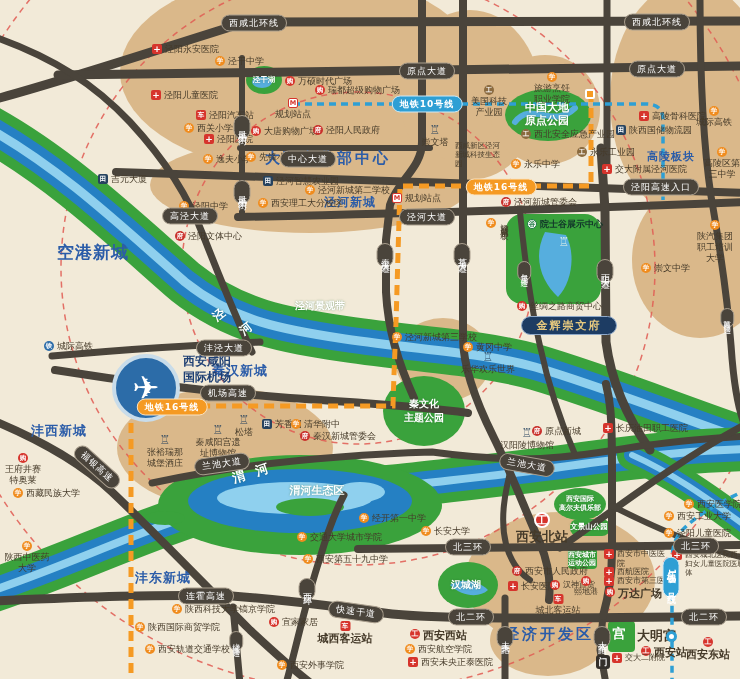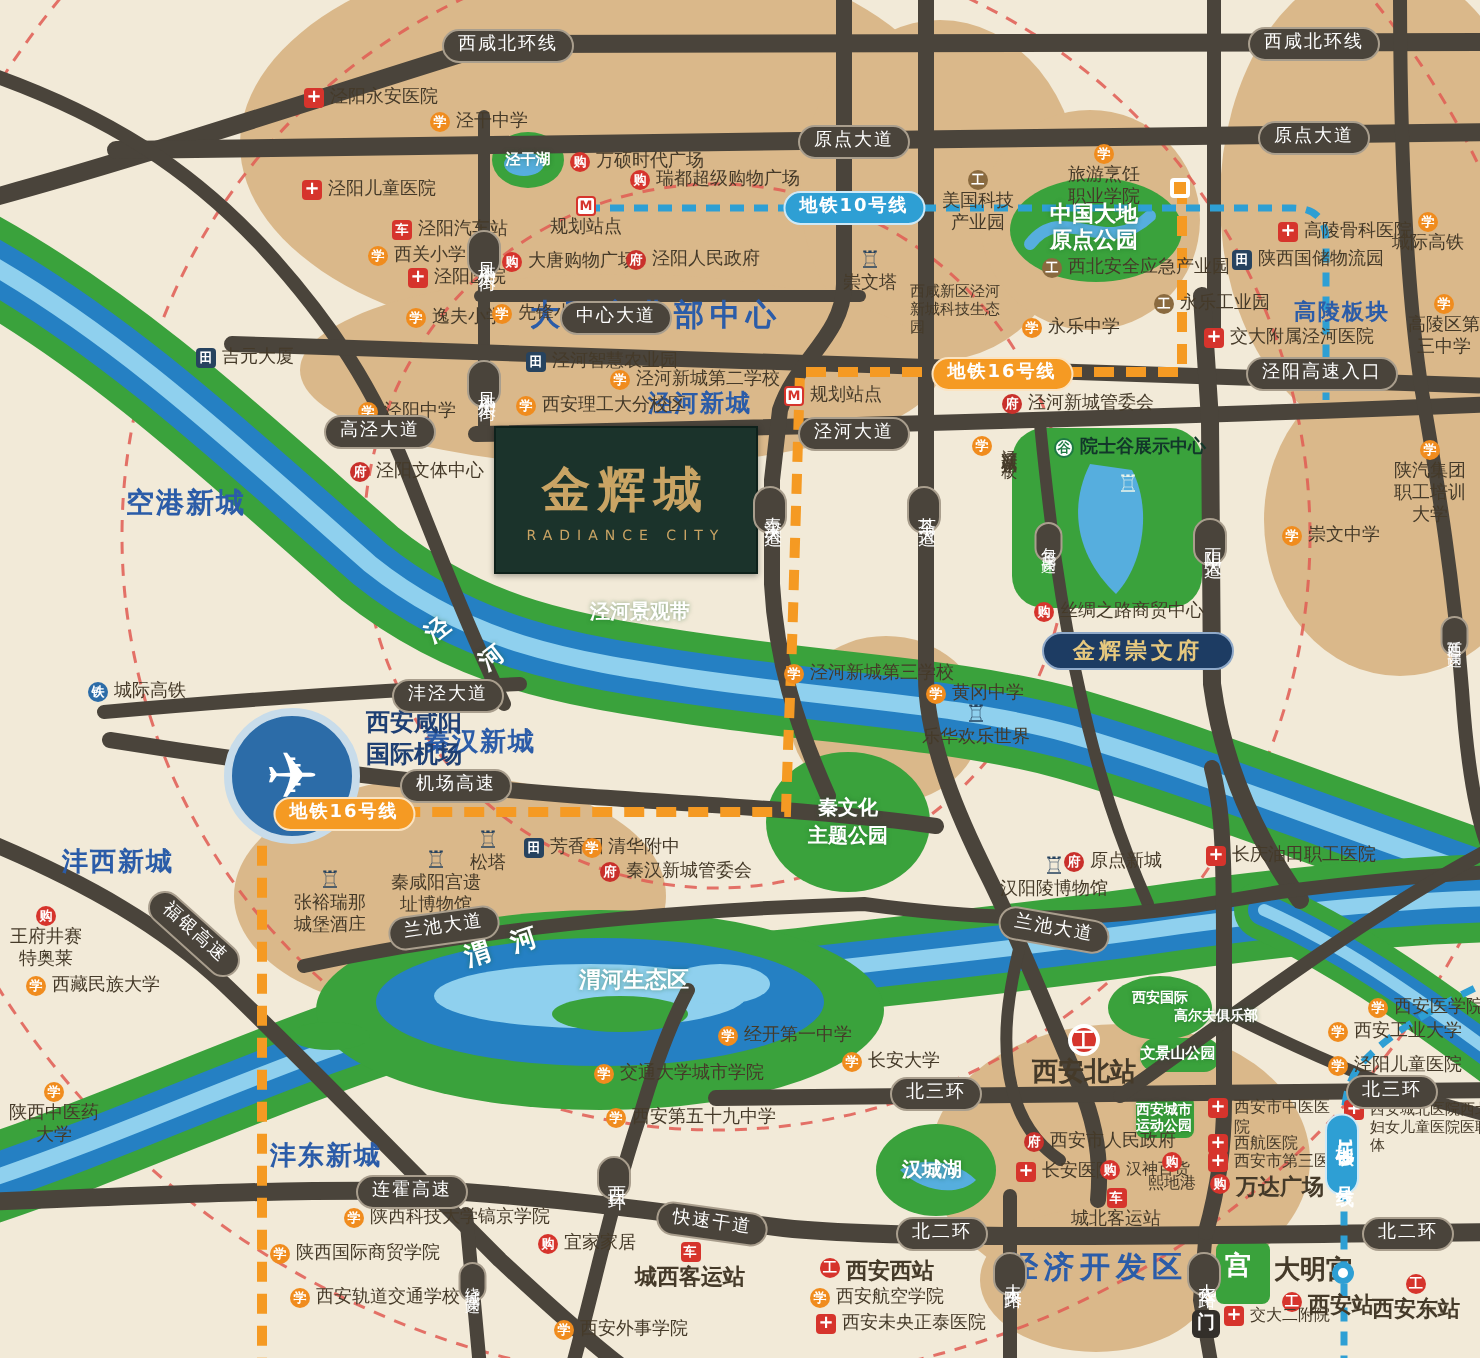--- a/index.html
+++ b/index.html
@@ -132,24 +132,20 @@
       <path d="M 606,384 C 610,400 612,412 612,470 L 612,552 C 612,578 608,598 603,616" fill="none" stroke="#4A443B" stroke-width="8" stroke-linecap="round" stroke-linejoin="round"></path>
       <path d="M 560,548 C 622,504 682,458 748,423" fill="none" stroke="#4A443B" stroke-width="7" stroke-linecap="round" stroke-linejoin="round"></path>
       <path d="M 612,506 C 660,530 702,548 748,559" fill="none" stroke="#4A443B" stroke-width="6" stroke-linecap="round" stroke-linejoin="round"></path>
       <path d="M 233,607 L 240,684" fill="none" stroke="#4A443B" stroke-width="7" stroke-linecap="round" stroke-linejoin="round"></path>
       <path d="M 513,461 C 504,494 500,520 506,544 C 510,560 518,572 530,580" fill="none" stroke="#4A443B" stroke-width="6" stroke-linecap="round" stroke-linejoin="round"></path>
       <path d="M 293,104 L 646,104 C 658,104 663,110 663,120 L 663,200" fill="none" stroke="#2E9FD4" stroke-width="3.5" stroke-dasharray="7 5"></path>
       <path d="M 748,489 C 716,504 692,518 679,534 C 673,543 672,552 672,564 L 672,684" fill="none" stroke="#2E9FD4" stroke-width="3.5" stroke-dasharray="7 5"></path>
       <path d="M 591,92 L 591,186 L 400,186 L 397,288 C 396,330 394,368 393,406 L 131,406 L 131,684" fill="none" stroke="#F59A23" stroke-width="5" stroke-dasharray="10 6"></path>
     </svg>
 
-  <div class="project">
-    <div class="project-cn">金辉城</div>
-    <div class="project-en">RADIANCE CITY</div>
-  </div>
 
   <div class="subproject">金辉崇文府</div>
 
   <div id="overlay">
       <div class="pill" style="left: 254px; top: 23px; transform: translate(-50%, -50%);">西咸北环线</div>
       <div class="pill" style="left: 657px; top: 22px; transform: translate(-50%, -50%);">西咸北环线</div>
       <div class="pill" style="left: 427px; top: 71px; transform: translate(-50%, -50%);">原点大道</div>
       <div class="pill" style="left: 657px; top: 69px; transform: translate(-50%, -50%);">原点大道</div>
       <div class="pill" style="left: 308px; top: 159px; transform: translate(-50%, -50%);">中心大道</div>
       <div class="pill" style="left: 190px; top: 172px; transform: translate(-50%, -50%); margin-top: 44px;">高泾大道</div>
@@ -176,36 +172,36 @@
       <div class="pill v" style="left: 307px; top: 589px; transform: translate(-50%, -50%);">西三环</div>
       <div class="pill v" style="left: 505px; top: 637px; transform: translate(-50%, -50%);">未央路</div>
       <div class="pill v" style="left: 602px; top: 637px; transform: translate(-50%, -50%);">太华路</div>
       <div class="pill v sm" style="left: 236px; top: 641px; transform: translate(-50%, -50%);">绕城高速</div>
       <div class="pill m10" style="left: 427px; top: 104px; transform: translate(-50%, -50%);">地铁10号线</div>
       <div class="pill v m10" style="left: 671px; top: 577px; transform: translate(-50%, -50%);">地铁10号线</div>
       <div class="pill m16" style="left: 501px; top: 187px; transform: translate(-50%, -50%);">地铁16号线</div>
       <div class="pill m16" style="left: 172px; top: 407px; transform: translate(-50%, -50%);">地铁16号线</div>
       <div class="district" style="left: 328px; top: 158px; font-size: 15px; letter-spacing: 3px; transform: translate(-50%, -50%);">大西安北部中心</div>
       <div class="district" style="left: 350px; top: 202px; font-size: 12px; letter-spacing: 1px; transform: translate(-50%, -50%);">泾河新城</div>
-      <div class="district" style="left: 93px; top: 252px; font-size: 14px; letter-spacing: 1px; transform: translate(-50%, -50%);">空港新城</div>
+      <div class="district" style="left: 93px; top: 252px; font-size: 17px; letter-spacing: 1px; transform: translate(-50%, -50%);">空港新城</div>
       <div class="district" style="left: 240px; top: 371px; font-size: 13px; letter-spacing: 1px; transform: translate(-50%, -50%);">秦汉新城</div>
       <div class="district" style="left: 59px; top: 431px; font-size: 13px; letter-spacing: 1px; transform: translate(-50%, -50%);">沣西新城</div>
       <div class="district" style="left: 163px; top: 578px; font-size: 13px; letter-spacing: 1px; transform: translate(-50%, -50%);">沣东新城</div>
       <div class="district" style="left: 671px; top: 156px; font-size: 11px; letter-spacing: 1px; transform: translate(-50%, -50%);">高陵板块</div>
       <div class="district" style="left: 549px; top: 634px; font-size: 15px; letter-spacing: 3px; transform: translate(-50%, -50%);">经济开发区</div>
       <div class="wg" style="left: 320px; top: 306px; font-size: 10px; transform: translate(-50%, -50%);">泾河景观带</div>
       <div class="wg" style="left: 317px; top: 490px; font-size: 11px; transform: translate(-50%, -50%);">渭河生态区</div>
       <div class="wg" style="left: 424px; top: 404px; font-size: 10px; transform: translate(-50%, -50%); text-align: right;">秦文化</div>
       <div class="wg" style="left: 424px; top: 418px; font-size: 10px; transform: translate(-50%, -50%);">主题公园</div>
       <div class="wg" style="left: 466px; top: 585px; font-size: 10px; transform: translate(-50%, -50%);">汉城湖</div>
       <div class="wg" style="left: 547px; top: 107px; font-size: 11px; transform: translate(-50%, -50%);">中国大地</div>
       <div class="wg" style="left: 547px; top: 120px; font-size: 11px; transform: translate(-50%, -50%);">原点公园</div>
       <div class="wg" style="left: 589px; top: 527px; font-size: 7.5px; transform: translate(-50%, -50%);">文景山公园</div>
       <div class="wg" style="left: 580px; top: 499px; font-size: 7px; transform: translate(-50%, -50%);">西安国际</div>
-      <div class="wg" style="left: 608px; top: 508px; font-size: 7px; transform: translate(-50%, -50%);">高尔夫俱乐部</div>
+      <div class="wg" style="left: 580px; top: 508px; font-size: 7px; transform: translate(-50%, -50%);">高尔夫俱乐部</div>
       <div class="wg" style="left: 582px; top: 555px; font-size: 7px; transform: translate(-50%, -50%);">西安城市</div>
       <div class="wg" style="left: 582px; top: 563px; font-size: 7px; transform: translate(-50%, -50%);">运动公园</div>
       <div class="wg" style="left: 264px; top: 80px; font-size: 7.5px; transform: translate(-50%, -50%);">泾干湖</div>
       <div class="wg" style="left: 219px; top: 315px; font-size: 12px; transform: translate(-50%, -50%) rotate(-38deg);">泾</div>
       <div class="wg" style="left: 246px; top: 329px; font-size: 12px; transform: translate(-50%, -50%) rotate(-38deg);">河</div>
       <div class="wg" style="left: 239px; top: 477px; font-size: 13px; transform: translate(-50%, -50%) rotate(-18deg);">渭</div>
       <div class="wg" style="left: 262px; top: 470px; font-size: 13px; transform: translate(-50%, -50%) rotate(-18deg);">河</div>
       <div class="poi" style="left: 152px; top: 44px;">
         <span class="ic ic-h">+</span>
         <span class="lbl">泾阳永安医院</span>

